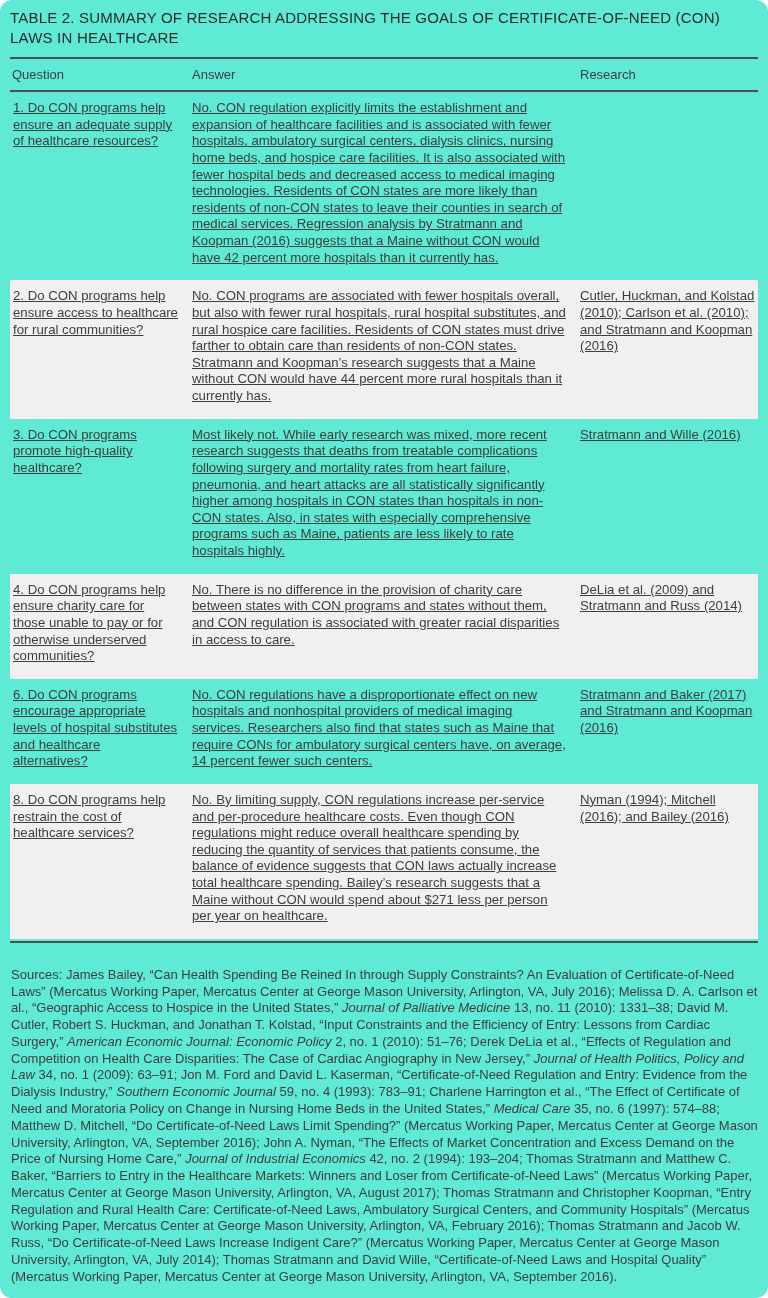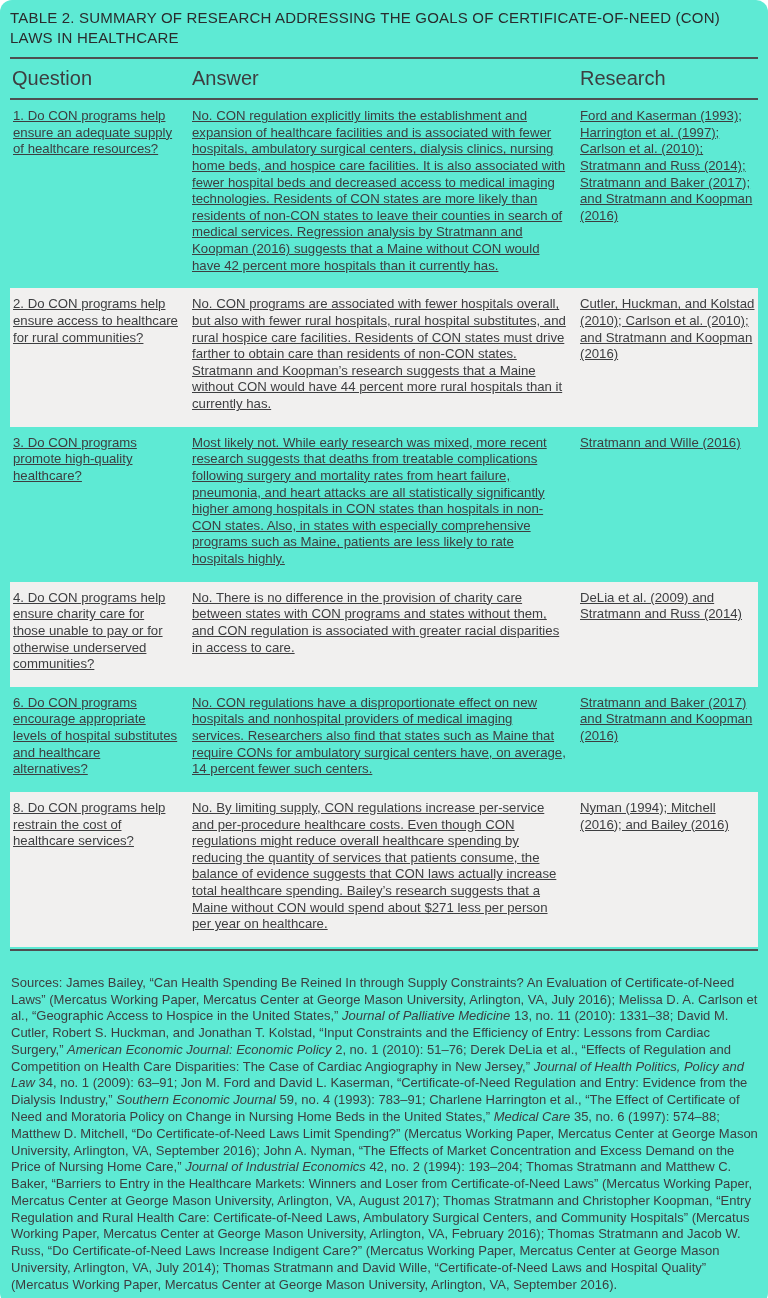--- a/index.html
+++ b/index.html
@@ -27,21 +27,21 @@
   }
   .grid3 {
     display: grid;
     grid-template-columns: 166px 1fr 176px;
     column-gap: 14px;
   }
   .thead {
     border-top: 2px solid #4e4f51;
     border-bottom: 2px solid #4e4f51;
     padding: 8px 2px;
-    font-size: 20px;
+    font-size: 13px;
     color: #3d3e40;
   }
   .th-answer, .th-research { text-align: left; }
   .row {
     padding: 8px 2px 14px 2px;
     font-size: 13.2px;
     line-height: 1.26;
     text-decoration: underline;
   }
   .tbody .row:nth-child(even) { background: #f1f0ef; }
@@ -66,21 +66,20 @@
   <div class="thead grid3">
     <div class="th-question">Question</div>
     <div class="th-answer">Answer</div>
     <div class="th-research">Research</div>
   </div>
 
   <div class="tbody">
     <div class="row grid3">
       <div class="cell-question">1. Do CON programs help ensure an adequate supply of healthcare resources?</div>
       <div class="cell-answer">No. CON regulation explicitly limits the establishment and expansion of healthcare facilities and is associated with fewer hospitals, ambulatory surgical centers, dialysis clinics, nursing home beds, and hospice care facilities. It is also associated with fewer hospital beds and decreased access to medical imaging technologies. Residents of CON states are more likely than residents of non-CON states to leave their counties in search of medical services. Regression analysis by Stratmann and Koopman (2016) suggests that a Maine without CON would have 42 percent more hospitals than it currently has.</div>
-      <div class="cell-research">Ford and Kaserman (1993); Harrington et al. (1997); Carlson et al. (2010); Stratmann and Russ (2014); Stratmann and Baker (2017); and Stratmann and Koopman (2016)</div>
     </div>
     <div class="row grid3">
       <div class="cell-question">2. Do CON programs help ensure access to healthcare for rural communities?</div>
       <div class="cell-answer">No. CON programs are associated with fewer hospitals overall, but also with fewer rural hospitals, rural hospital substitutes, and rural hospice care facilities. Residents of CON states must drive farther to obtain care than residents of non-CON states. Stratmann and Koopman’s research suggests that a Maine without CON would have 44 percent more rural hospitals than it currently has.</div>
       <div class="cell-research">Cutler, Huckman, and Kolstad (2010); Carlson et al. (2010); and Stratmann and Koopman (2016)</div>
     </div>
     <div class="row grid3">
       <div class="cell-question">3. Do CON programs promote high-quality healthcare?</div>
       <div class="cell-answer">Most likely not. While early research was mixed, more recent research suggests that deaths from treatable complications following surgery and mortality rates from heart failure, pneumonia, and heart attacks are all statistically significantly higher among hospitals in CON states than hospitals in non-CON states. Also, in states with especially comprehensive programs such as Maine, patients are less likely to rate hospitals highly.</div>
       <div class="cell-research">Stratmann and Wille (2016)</div>

